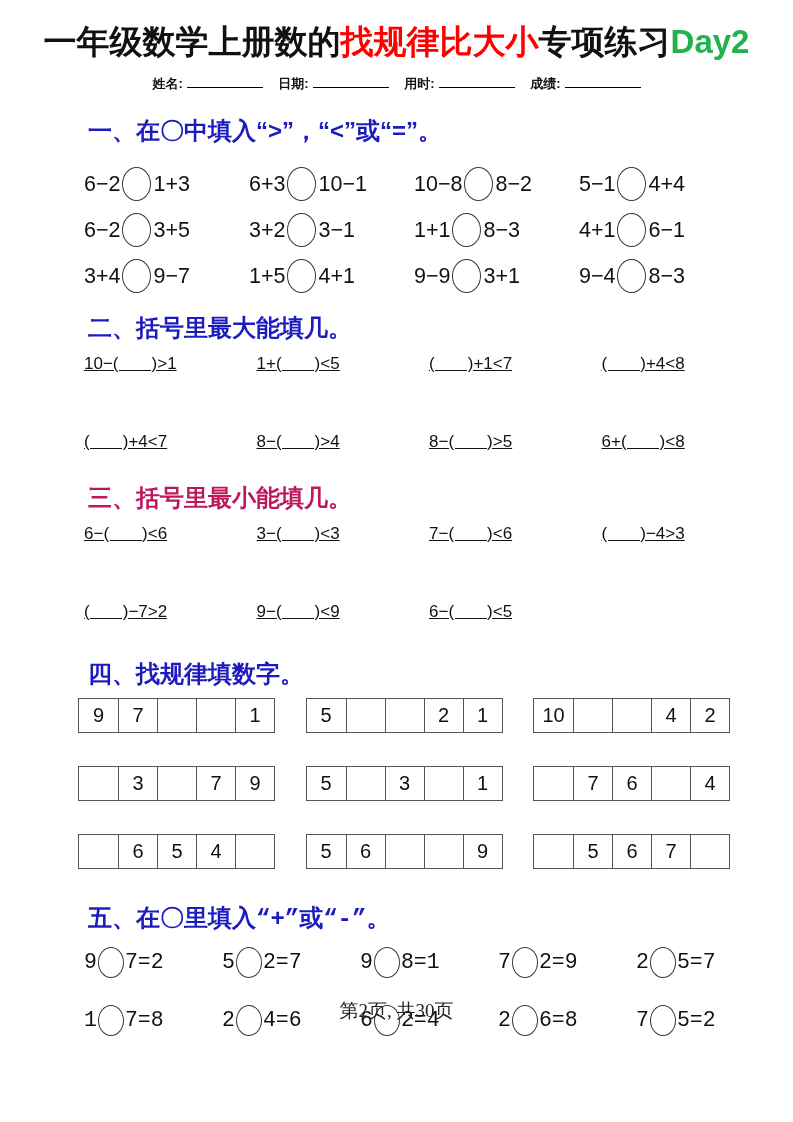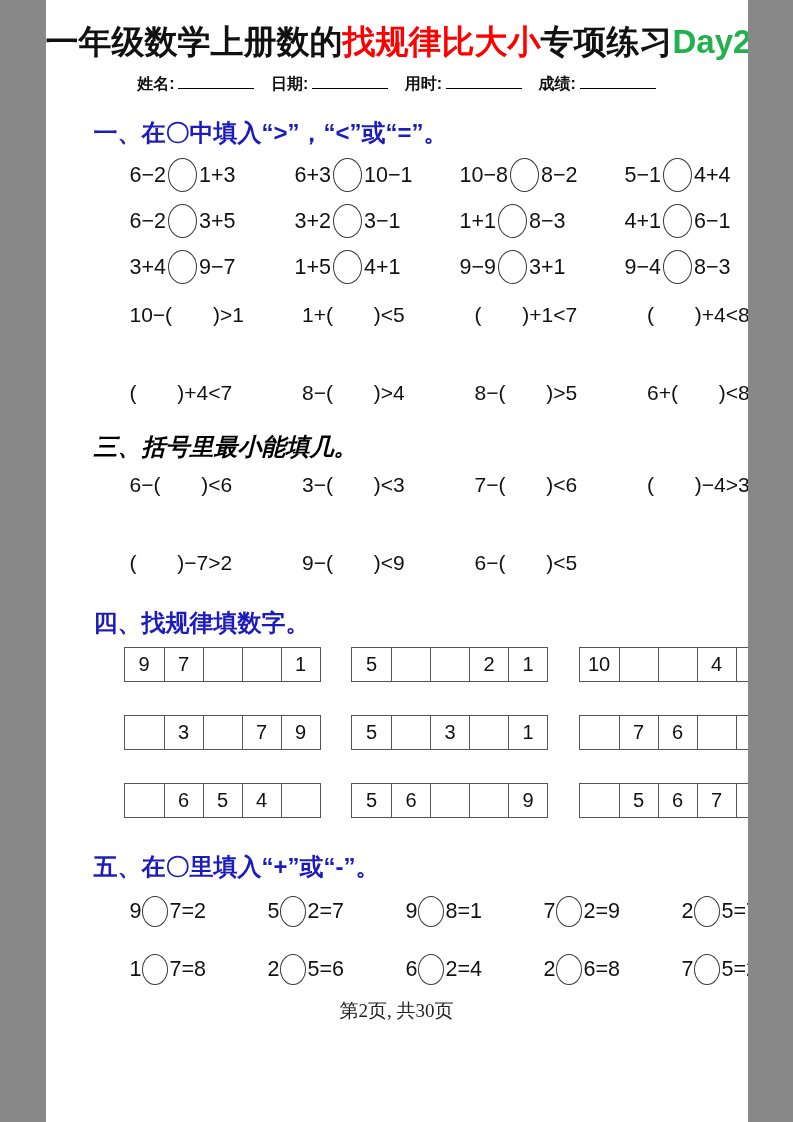--- a/index.html
+++ b/index.html
@@ -1,18 +1,18 @@
 <!DOCTYPE html>
 <html><head>
 <meta charset="utf-8">
 <style>
   html,body{margin:0;padding:0;background:#888;}
   .page{
     position:relative;
-    width:702px;height:1122px;
+    width:793px;height:1122px;
     background:#ffffff;
     margin:0 auto;
     font-family:"Liberation Sans","DejaVu Sans",sans-serif;
     color:#111;
     overflow:hidden;
   }
   
   .title{
     text-align:center;
     margin:0;
@@ -22,69 +22,70 @@
     letter-spacing:0px;
     line-height:40px;
     white-space:nowrap;
   }
   .t-red{color:#fe0000;}
   .t-green{color:#22b14c;}
   
   .info{
     margin-top:12px;
     text-align:center;
-    font-size:16px;
+    font-size:13px;
     font-weight:bold;
     white-space:nowrap;
   }
   .info-field{display:inline-block;margin:0 6px;}
   .uline{
     display:inline-block;
     width:76px;height:13px;
     border-bottom:1.7px solid #000;
     margin-left:4px;
   }
   
   .heading{
     color:#1c1cbe;
     font-weight:bold;
     font-size:24px;
-    margin-left:48px;
+    margin-left:88px;
     white-space:nowrap;
   }
   
   .grid4{
     display:grid;
     grid-template-columns:repeat(4,1fr);
     width:660px;
     margin-left:84px;
   }
-  .cmp{row-gap:10px;margin-top:8px;}
+  .cmp{row-gap:10px;margin-top:19px;}
   .cmp-item{
     display:flex;
     align-items:center;
     font-size:21.5px;
     height:36px;
     white-space:pre;
   }
   .circle{
     display:inline-block;
     width:27px;height:32px;
     border:1.6px solid #3a3a3a;
     border-radius:50%;
     margin:0 2px;
     flex:0 0 auto;
   }
   .circle.small{width:24px;height:29px;margin:0 1px;}
   
   .brk{row-gap:48px;margin-top:10px;width:690px;}
   .bracket-item{
-    font-size:21px;
+    font-size:17px;
     white-space:pre;
     height:30px;
+    text-decoration:underline;
   }
   
   .tables-row{
     display:flex;
     justify-content:space-between;
     width:652px;
     margin:0 0 33px 78px;
   }
   .seq-table{
     display:grid;
@@ -117,21 +118,21 @@
     font-family:"Liberation Serif","DejaVu Serif",serif;
     font-size:19px;
     color:#222;
   }
   
   .sec1{margin-top:22px;}
   .sec2{margin-top:18px;}
   .sec3{margin-top:20px;}
   .sec4{margin-top:26px;}
   .sec4 .heading{margin-bottom:8px;}
-  .sec5{margin-top:2px;}
+  .sec5{margin-top:2px;font-family:Liberation Mono, monospace;}
 </style>
 </head>
 <body>
 
 <div class="page">
 
   <div class="title">
     <span>一年级数学上册数的</span><span class="t-red" style="color: rgb(254, 0, 0);">找规律比大小</span><span>专项练习</span><span class="t-green" style="color: rgb(34, 177, 76);">Day2</span>
   </div>
 
@@ -154,34 +155,35 @@
         <div class="cmp-item"><span>1+1</span><span class="circle"></span><span>8−3</span></div>
         <div class="cmp-item"><span>4+1</span><span class="circle"></span><span>6−1</span></div>
         <div class="cmp-item"><span>3+4</span><span class="circle"></span><span>9−7</span></div>
         <div class="cmp-item"><span>1+5</span><span class="circle"></span><span>4+1</span></div>
         <div class="cmp-item"><span>9−9</span><span class="circle"></span><span>3+1</span></div>
         <div class="cmp-item"><span>9−4</span><span class="circle"></span><span>8−3</span></div>
       </div>
   </div>
 
   <div class="sec2">
+    <div class="heading" style="color: rgb(28, 28, 190);">二、括号里最大能填几。</div>
     <div class="grid4 brk" id="s2-grid">
         <div class="bracket-item">10−(       )&gt;1</div>
         <div class="bracket-item">1+(       )&lt;5</div>
         <div class="bracket-item">(       )+1&lt;7</div>
         <div class="bracket-item">(       )+4&lt;8</div>
         <div class="bracket-item">(       )+4&lt;7</div>
         <div class="bracket-item">8−(       )&gt;4</div>
         <div class="bracket-item">8−(       )&gt;5</div>
         <div class="bracket-item">6+(       )&lt;8</div>
       </div>
   </div>
 
   <div class="sec3">
-    <div class="heading" style="color: #000000; font-style: italic;">三、括号里最小能填几。</div>
+    <div class="heading" style="color: #be185d;">三、括号里最小能填几。</div>
     <div class="grid4 brk" id="s3-grid">
         <div class="bracket-item">6−(       )&lt;6</div>
         <div class="bracket-item">3−(       )&lt;3</div>
         <div class="bracket-item">7−(       )&lt;6</div>
         <div class="bracket-item">(       )−4&gt;3</div>
         <div class="bracket-item">(       )−7&gt;2</div>
         <div class="bracket-item">9−(       )&lt;9</div>
         <div class="bracket-item">6−(       )&lt;5</div>
       </div>
   </div>
@@ -263,21 +265,21 @@
 
   <div class="sec5">
     <div class="heading" style="color: rgb(28, 28, 190);">五、在〇里填入“+”或“-”。</div>
     <div class="grid5" id="s5-grid">
         <div class="cmp-item"><span>9</span><span class="circle small"></span><span>7=2</span></div>
         <div class="cmp-item"><span>5</span><span class="circle small"></span><span>2=7</span></div>
         <div class="cmp-item"><span>9</span><span class="circle small"></span><span>8=1</span></div>
         <div class="cmp-item"><span>7</span><span class="circle small"></span><span>2=9</span></div>
         <div class="cmp-item"><span>2</span><span class="circle small"></span><span>5=7</span></div>
         <div class="cmp-item"><span>1</span><span class="circle small"></span><span>7=8</span></div>
-        <div class="cmp-item"><span>2</span><span class="circle small"></span><span>5=6</span></div>
+        <div class="cmp-item"><span>2</span><span class="circle small"></span><span>4=6</span></div>
         <div class="cmp-item"><span>6</span><span class="circle small"></span><span>2=4</span></div>
         <div class="cmp-item"><span>2</span><span class="circle small"></span><span>6=8</span></div>
         <div class="cmp-item"><span>7</span><span class="circle small"></span><span>5=2</span></div>
       </div>
   </div>
 
   <div class="footer">第2页, 共30页</div>
 
 </div>
 

